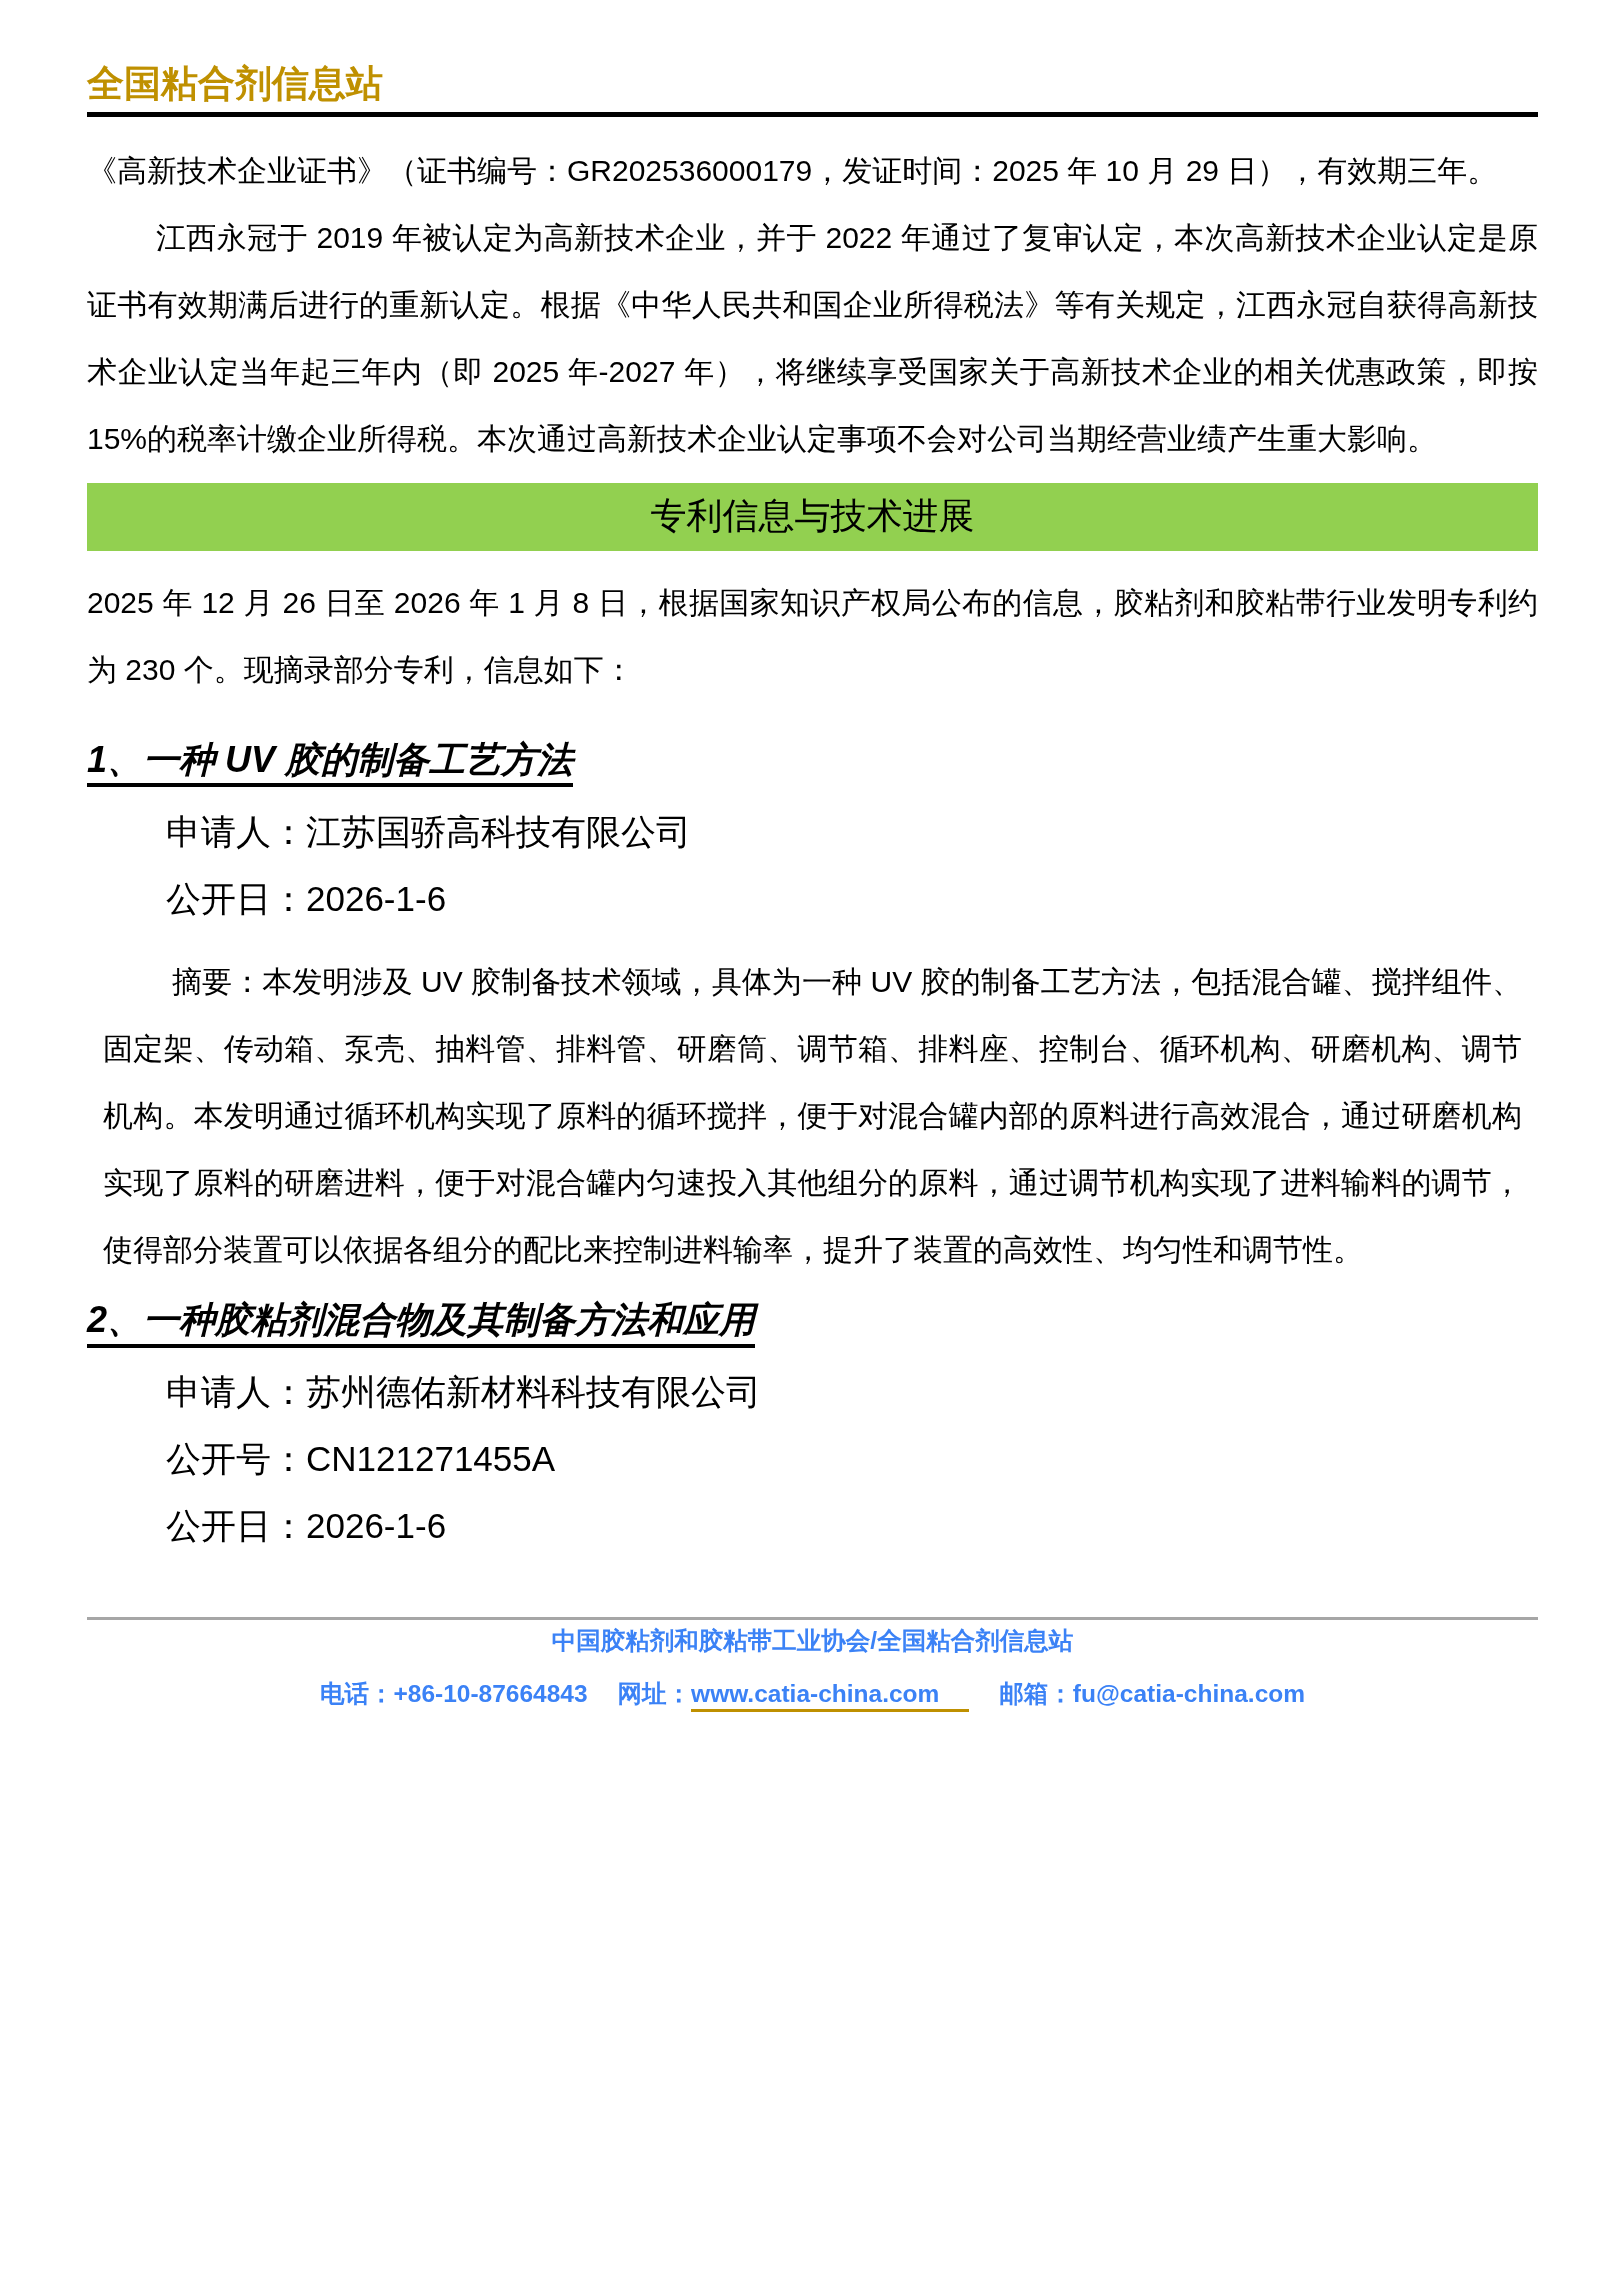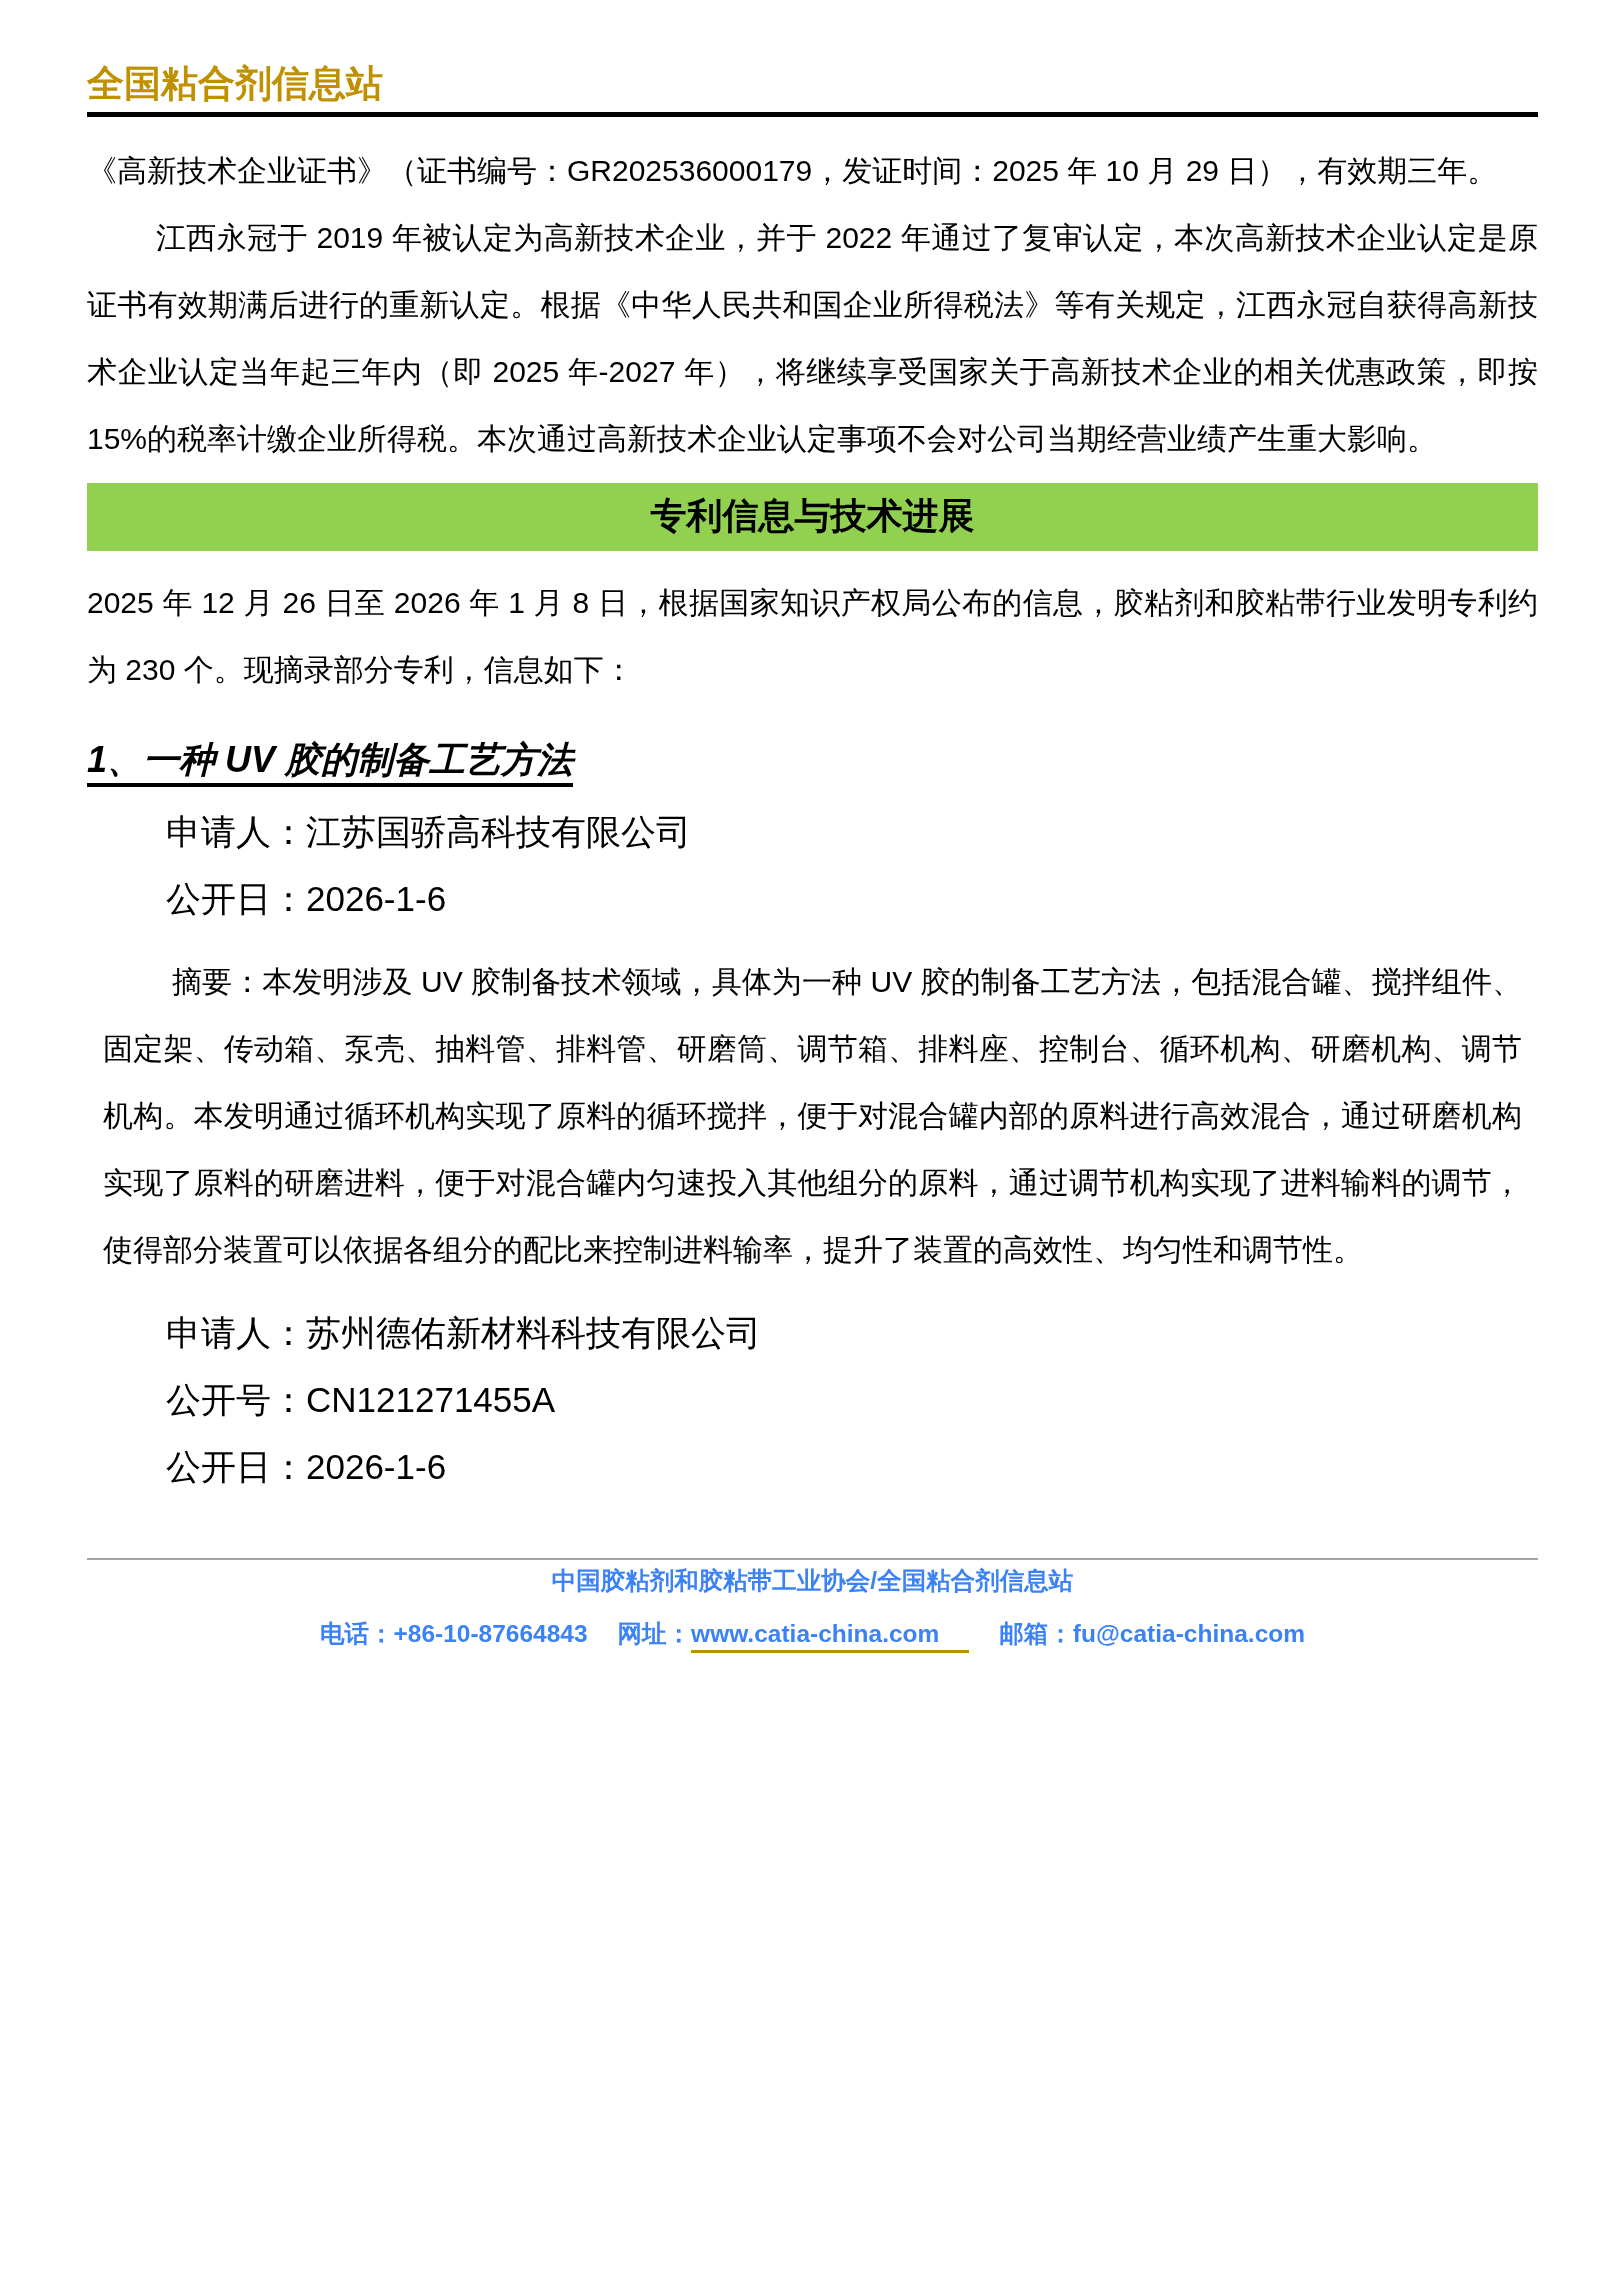--- a/index.html
+++ b/index.html
@@ -42,21 +42,21 @@
   .para.indent { text-indent: 2.3em; }
   
   .banner {
     margin-top: 10.3px;
     height: 68px;
     background: #92D050;
     display: flex;
     align-items: center;
     justify-content: center;
     font-size: 36px;
-    font-weight: bold;
+    font-weight: normal;
     color: #000000;
   }
   .intro { margin-top: 18px; }
   
   .pat-title {
     margin-top: 36px;
     font-size: 36px;
     font-weight: bold;
     line-height: 1.15;
     font-style: italic;
@@ -120,20 +120,23 @@
   <div class="pat-details">
     <div class="pat-line">
       <span>申请人：</span><span>江苏国骄高科技有限公司</span>
     </div>
     <div class="pat-line">
       <span>公开日：</span><span>2026-1-6</span>
     </div>
   </div>
   <p class="para indent abstract">摘要：本发明涉及 UV 胶制备技术领域，具体为一种 UV 胶的制备工艺方法，包括混合罐、搅拌组件、固定架、传动箱、泵壳、抽料管、排料管、研磨筒、调节箱、排料座、控制台、循环机构、研磨机构、调节机构。本发明通过循环机构实现了原料的循环搅拌，便于对混合罐内部的原料进行高效混合，通过研磨机构实现了原料的研磨进料，便于对混合罐内匀速投入其他组分的原料，通过调节机构实现了进料输料的调节，使得部分装置可以依据各组分的配比来控制进料输率，提升了装置的高效性、均匀性和调节性。</p>
 
+  <div class="pat-title" style="margin-top:16.7px">
+    <span class="ul">2、一种胶粘剂混合物及其制备方法和应用</span>
+  </div>
   <div class="pat-details">
     <div class="pat-line">
       <span>申请人：</span><span>苏州德佑新材料科技有限公司</span>
     </div>
     <div class="pat-line">
       <span>公开号：</span><span>CN121271455A</span>
     </div>
     <div class="pat-line">
       <span>公开日：</span><span>2026-1-6</span>
     </div>

